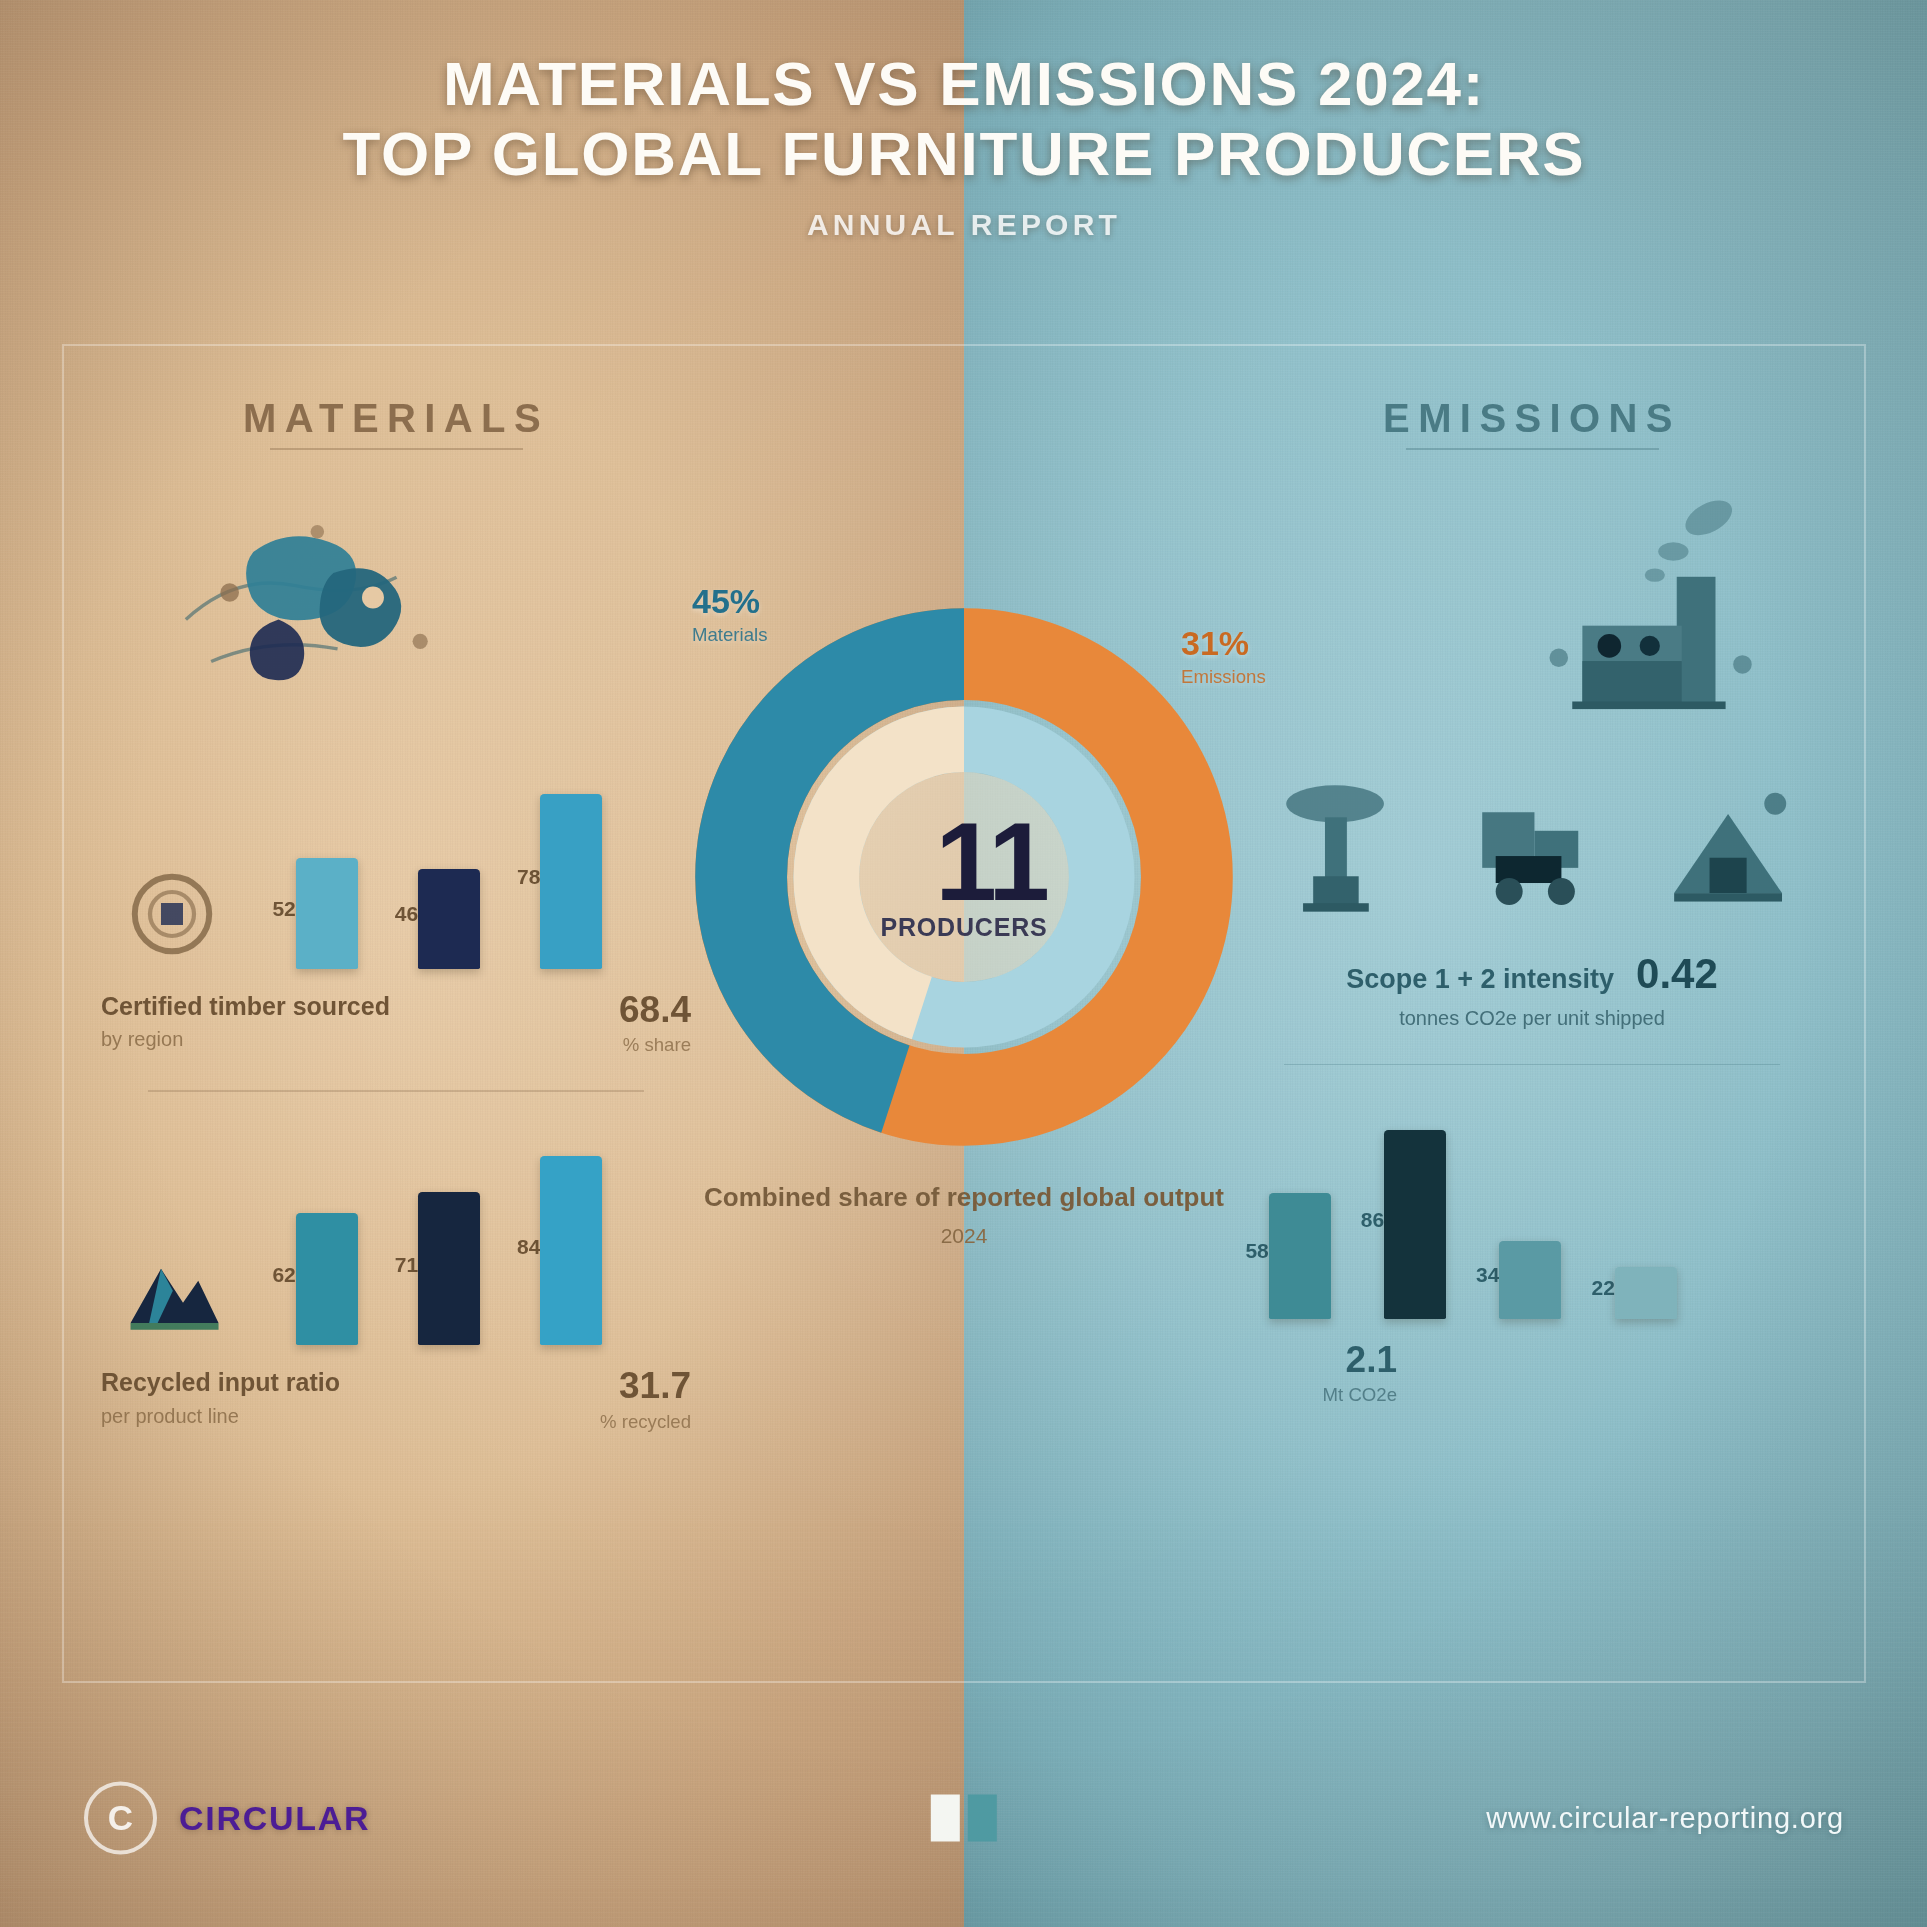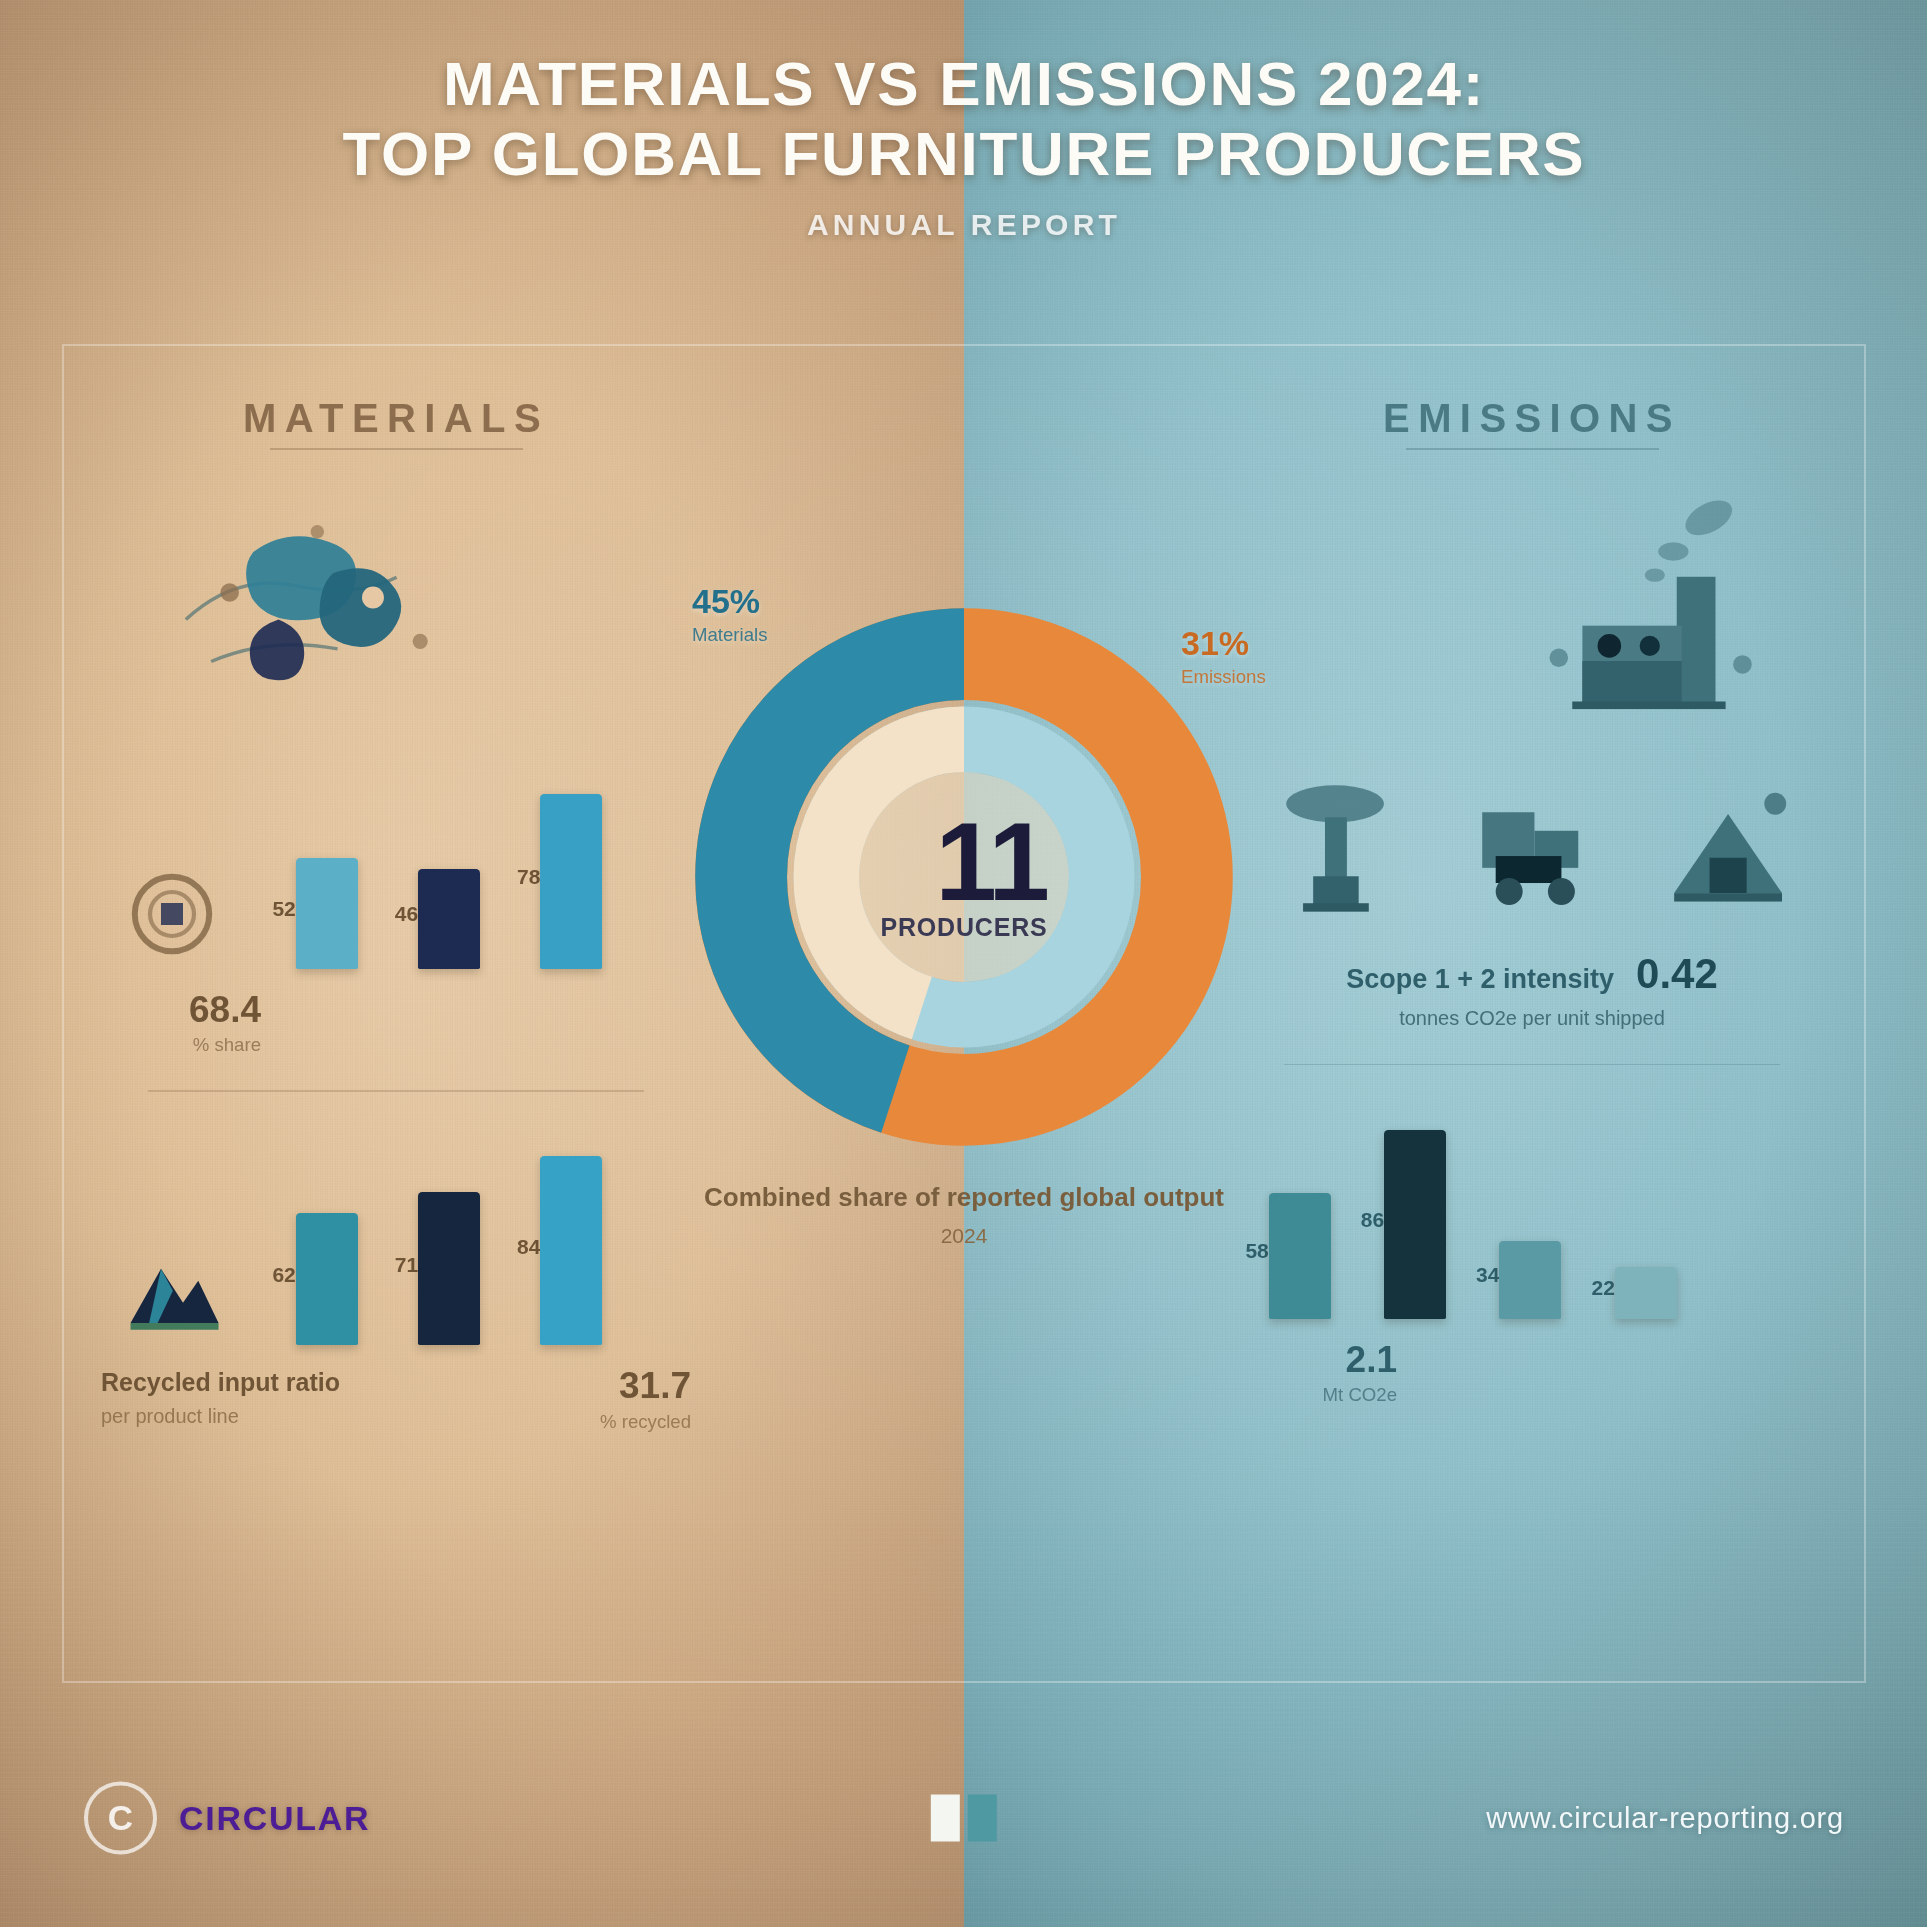--- a/index.html
+++ b/index.html
@@ -279,20 +279,24 @@
       <div class="bar-slot">
         <span class="bar-cap tone-tan">46</span>
         <div class="bar" style="height:100px;background:#1d2a52"></div>
       </div>
       <div class="bar-slot">
         <span class="bar-cap tone-tan">78</span>
         <div class="bar" style="height:175px;background:#38a0c4"></div>
       </div>
     </div>
     <div class="lbl-row">
+      <div class="lbl-main">
+        <div class="lbl-t1 tone-tan">Certified timber sourced</div>
+        <div class="lbl-t2 tone-tan2">by region</div>
+      </div>
       <div class="lbl-num">
         <div class="lbl-big tone-tan">68.4</div>
         <div class="lbl-sub tone-tan2">% share</div>
       </div>
     </div>
   </div>
 
   <div class="divider-h"></div>
 
   <div class="bar-group">

